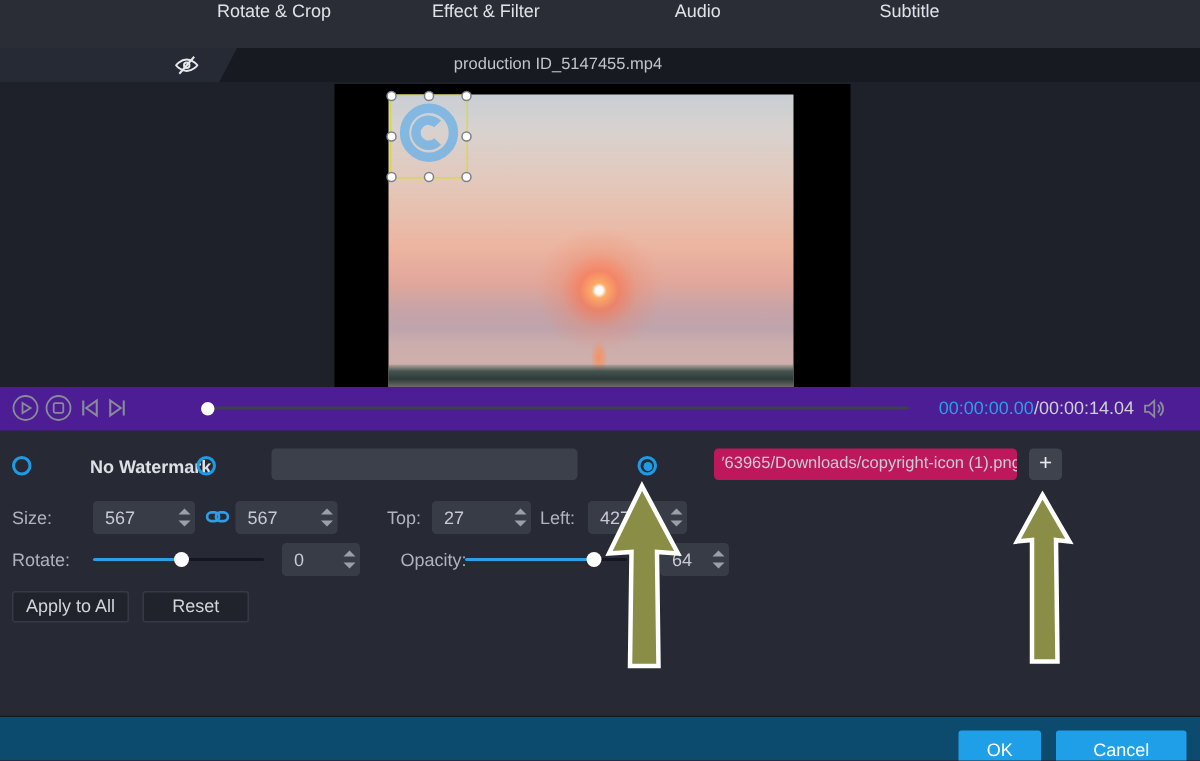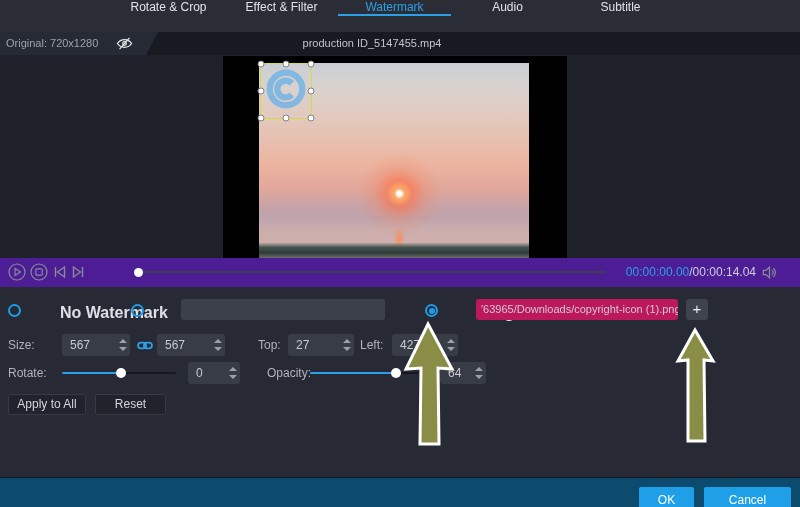--- a/index.html
+++ b/index.html
@@ -53,21 +53,21 @@
   .phandle { position:absolute; left:-2px; top:-3.5px; width:9px; height:9px; background:#fff; border-radius:50%; }
   .time { position:absolute; right:44px; top:0; line-height:29px; font-size:12px; color:#ccd0d7; }
   .time .cur { color:#2ba0e8; }
   .vol { position:absolute; left:761px; top:6px; width:17px; height:17px; cursor:pointer; }
 
   
   .radio { position:absolute; width:13px; height:13px; border:2px solid #1e9be6; border-radius:50%;
            background:transparent; cursor:pointer; }
   .radio.sel::after { content:""; position:absolute; left:1.5px; top:1.5px; width:6px; height:6px;
            border-radius:50%; background:#1e9be6; }
-  .blbl { position:absolute; font-size:16px; font-weight:bold; color:#dde0e5;padding-left:32px; }
+  .blbl { position:absolute; font-size:12px; font-weight:bold; color:#dde0e5;padding-left:32px; }
   .flbl { position:absolute; font-size:12px; color:#aeb3bc; }
   .txt { position:absolute; background:#3c404b; border:none; border-radius:3px; height:21px;
          color:#c9ccd3; font-size:11px; padding:0 6px; outline:none; font-family:"Liberation Sans",sans-serif; }
   .pathfld { position:absolute; background:#be185d; border-radius:3px; height:21px; line-height:21px;
              color:#c9ccd3; font-size:11px; padding:0 5px; white-space:nowrap; overflow:hidden; }
   .plusbtn { position:absolute; width:22px; height:21px; background:#3f434e; border-radius:3px;
              color:#e8eaee; font-size:15px; text-align:center; line-height:20px; cursor:pointer; }
   .spin { position:absolute; height:22px; background:#383c46; border-radius:3px; display:flex; cursor:text; }
   .spin .v { flex:1; font-size:12px; color:#c7cad1; line-height:22px; padding-left:8px; }
   .spin .arr { width:15px; display:flex; flex-direction:column; align-items:center;
@@ -97,30 +97,28 @@
 </style>
 </head>
 <body>
 
 <div class="app">
 
   <div class="tabbar">
     <div class="tabs">
       <div class="tab">Rotate &amp; Crop</div>
       <div class="tab">Effect &amp; Filter</div>
-      <div class="tab active">Watermark</div>
       <div class="tab">Audio</div>
       <div class="tab">Subtitle</div>
     </div>
   </div>
 
   <div class="infobar">
     <div class="info-center">production ID_5147455.mp4</div>
     <div class="info-left">
-      <span class="lbl">Original: 720x1280</span>
       <span class="eye">
         <svg width="17" height="17" viewBox="0 0 24 24" fill="none" stroke="#e6e8ec" stroke-width="1.8">
           <path d="M2 12s3.6-5.4 10-5.4S22 12 22 12s-3.6 5.4-10 5.4S2 12 2 12z"></path>
           <circle cx="12" cy="12" r="2.6"></circle>
           <line x1="5" y1="20" x2="19" y2="4"></line>
         </svg>
       </span>
     </div>
   </div>
 

